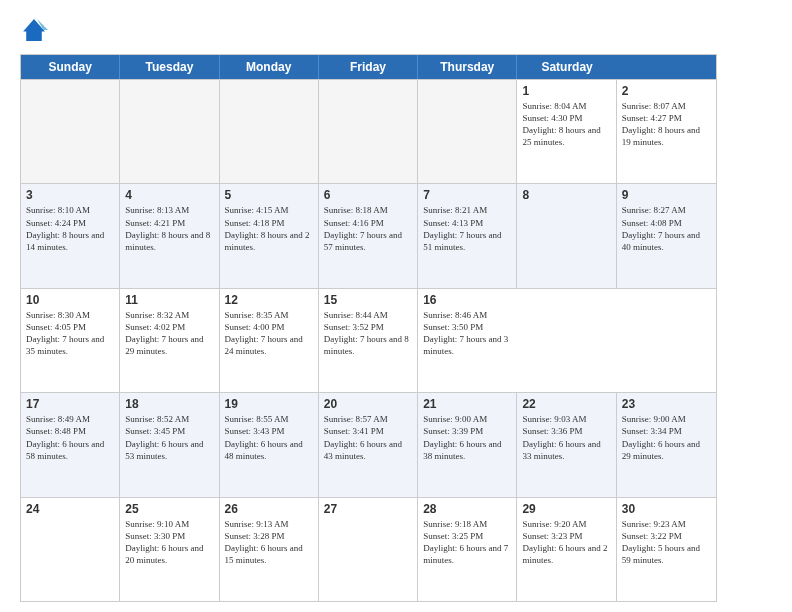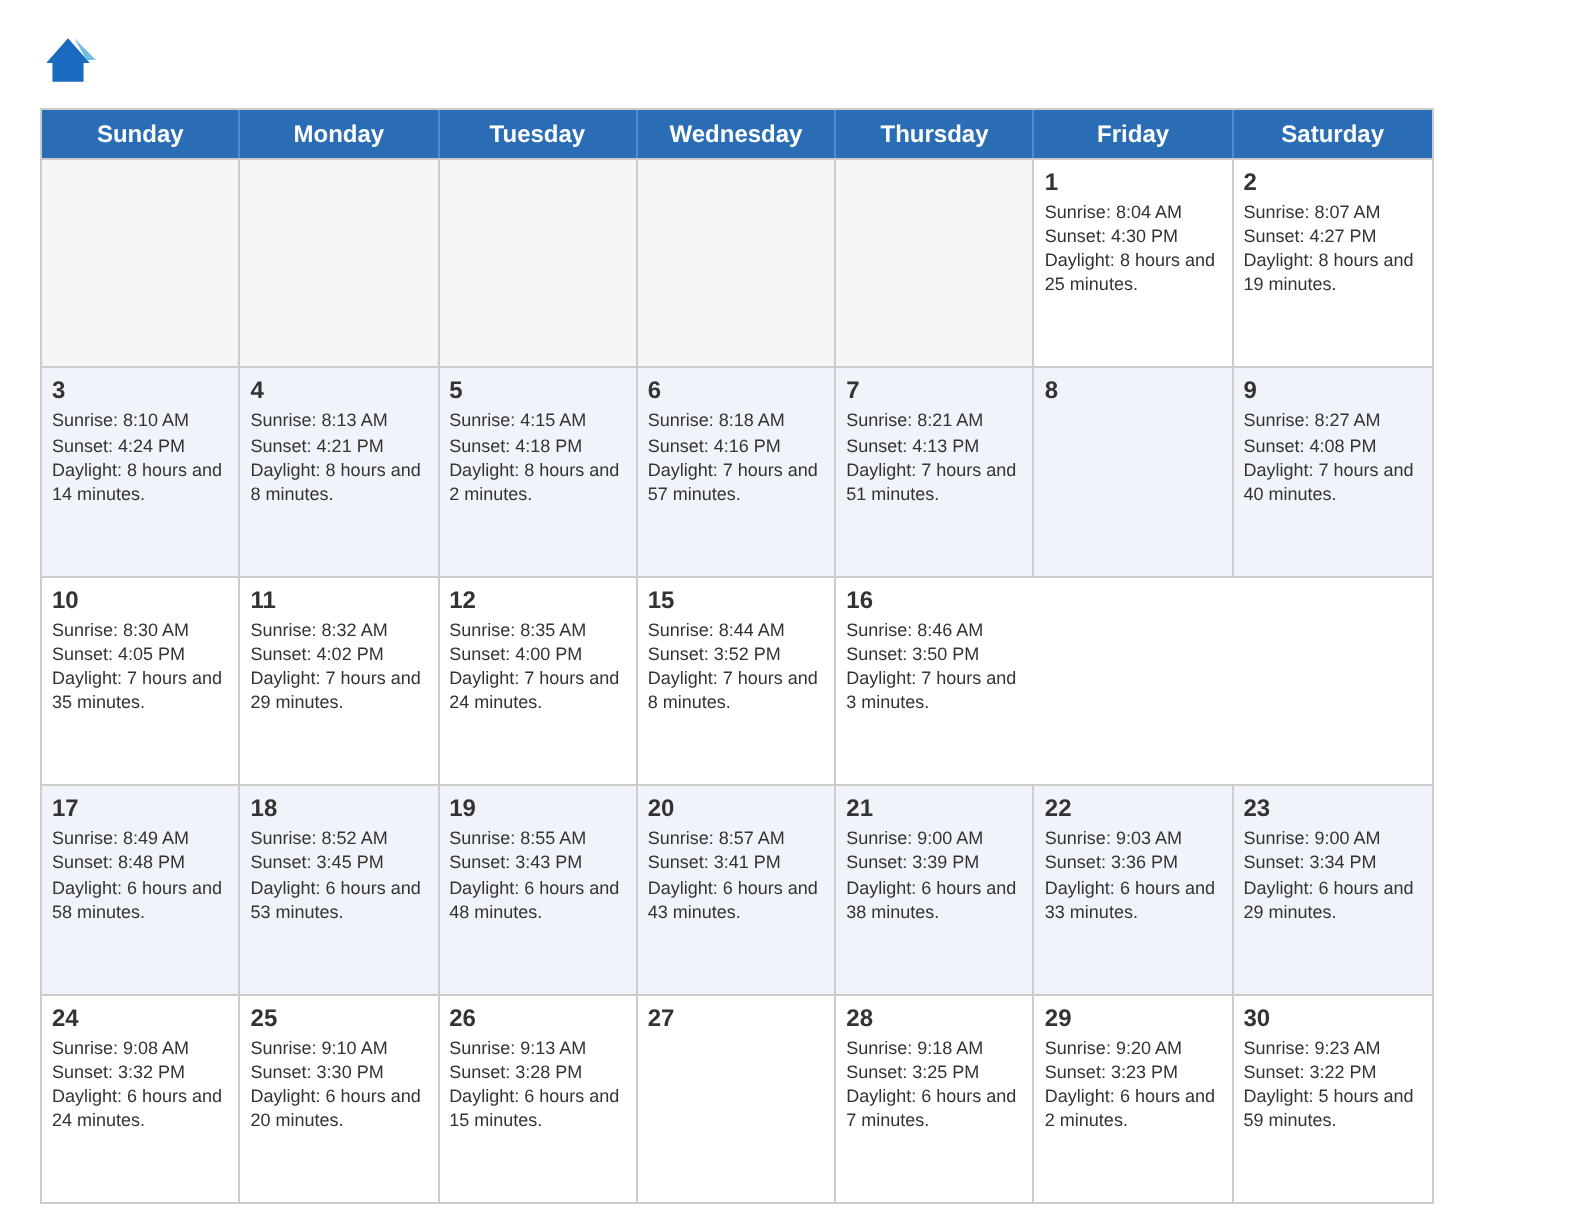--- a/index.html
+++ b/index.html
@@ -97,20 +97,21 @@
     .day-number {
       font-size: 12px;
       font-weight: bold;
       display: block;
       margin-bottom: 2px;
     }
     .day-info {
       font-size: 9px;
       line-height: 1.35;
       color: #333;
+      font-family: Liberation Serif, serif;
     }
   </style>
 </head>
 <body>
 
 <div class="page">
   <div class="header">
     <div class="logo">
       <svg class="logo-icon" viewBox="0 0 36 36">
         <polygon points="18,4 32,20 28,20 28,32 8,32 8,20 4,20" fill="#1a6bbf"></polygon>
@@ -124,25 +125,24 @@
     </div>
     <div class="title-block">
       <div class="month-title"></div>
       <div class="location"></div>
     </div>
   </div>
 
   <div class="calendar">
     <div class="cal-header" id="cal-header">
         <div class="cal-header-cell">Sunday</div>
+        <div class="cal-header-cell">Tuesday</div>
         <div class="cal-header-cell">Monday</div>
-        <div class="cal-header-cell">Tuesday</div>
-        <div class="cal-header-cell">Wednesday</div>
+        <div class="cal-header-cell">Friday</div>
         <div class="cal-header-cell">Thursday</div>
-        <div class="cal-header-cell">Friday</div>
         <div class="cal-header-cell">Saturday</div>
       </div>
     <div class="cal-body" id="cal-body">
         <div class="cal-row">
           <div class="cal-cell empty"></div>
           <div class="cal-cell empty"></div>
           <div class="cal-cell empty"></div>
           <div class="cal-cell empty"></div>
           <div class="cal-cell empty"></div>
           <div class="cal-cell">
@@ -291,24 +291,20 @@
             <span class="day-number">23</span>
             <div class="day-info">Sunrise: 9:00 AM
 Sunset: 3:34 PM
 Daylight: 6 hours
 and 29 minutes.</div>
           </div>
         </div>
         <div class="cal-row">
           <div class="cal-cell">
             <span class="day-number">24</span>
-            <div class="day-info">Sunrise: 9:08 AM
-Sunset: 3:32 PM
-Daylight: 6 hours
-and 24 minutes.</div>
           </div>
           <div class="cal-cell">
             <span class="day-number">25</span>
             <div class="day-info">Sunrise: 9:10 AM
 Sunset: 3:30 PM
 Daylight: 6 hours
 and 20 minutes.</div>
           </div>
           <div class="cal-cell">
             <span class="day-number">26</span>

